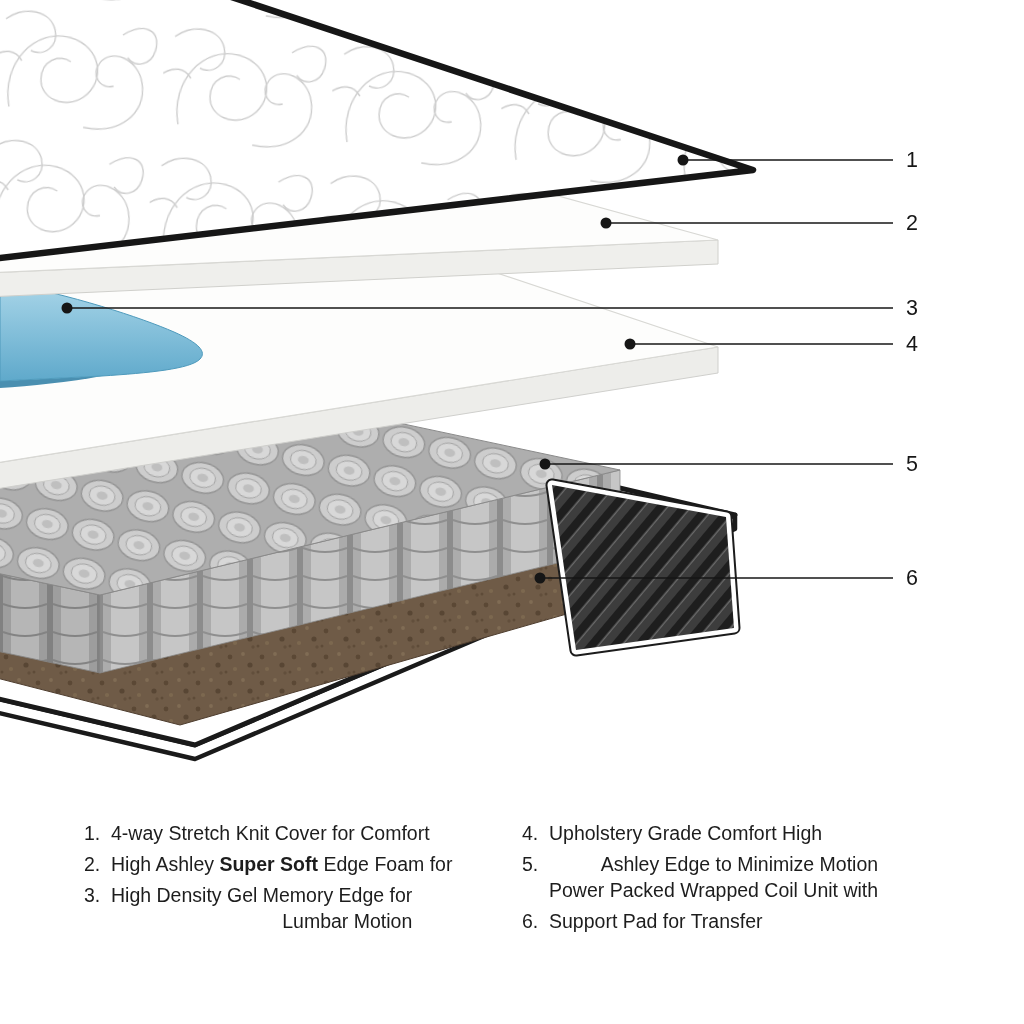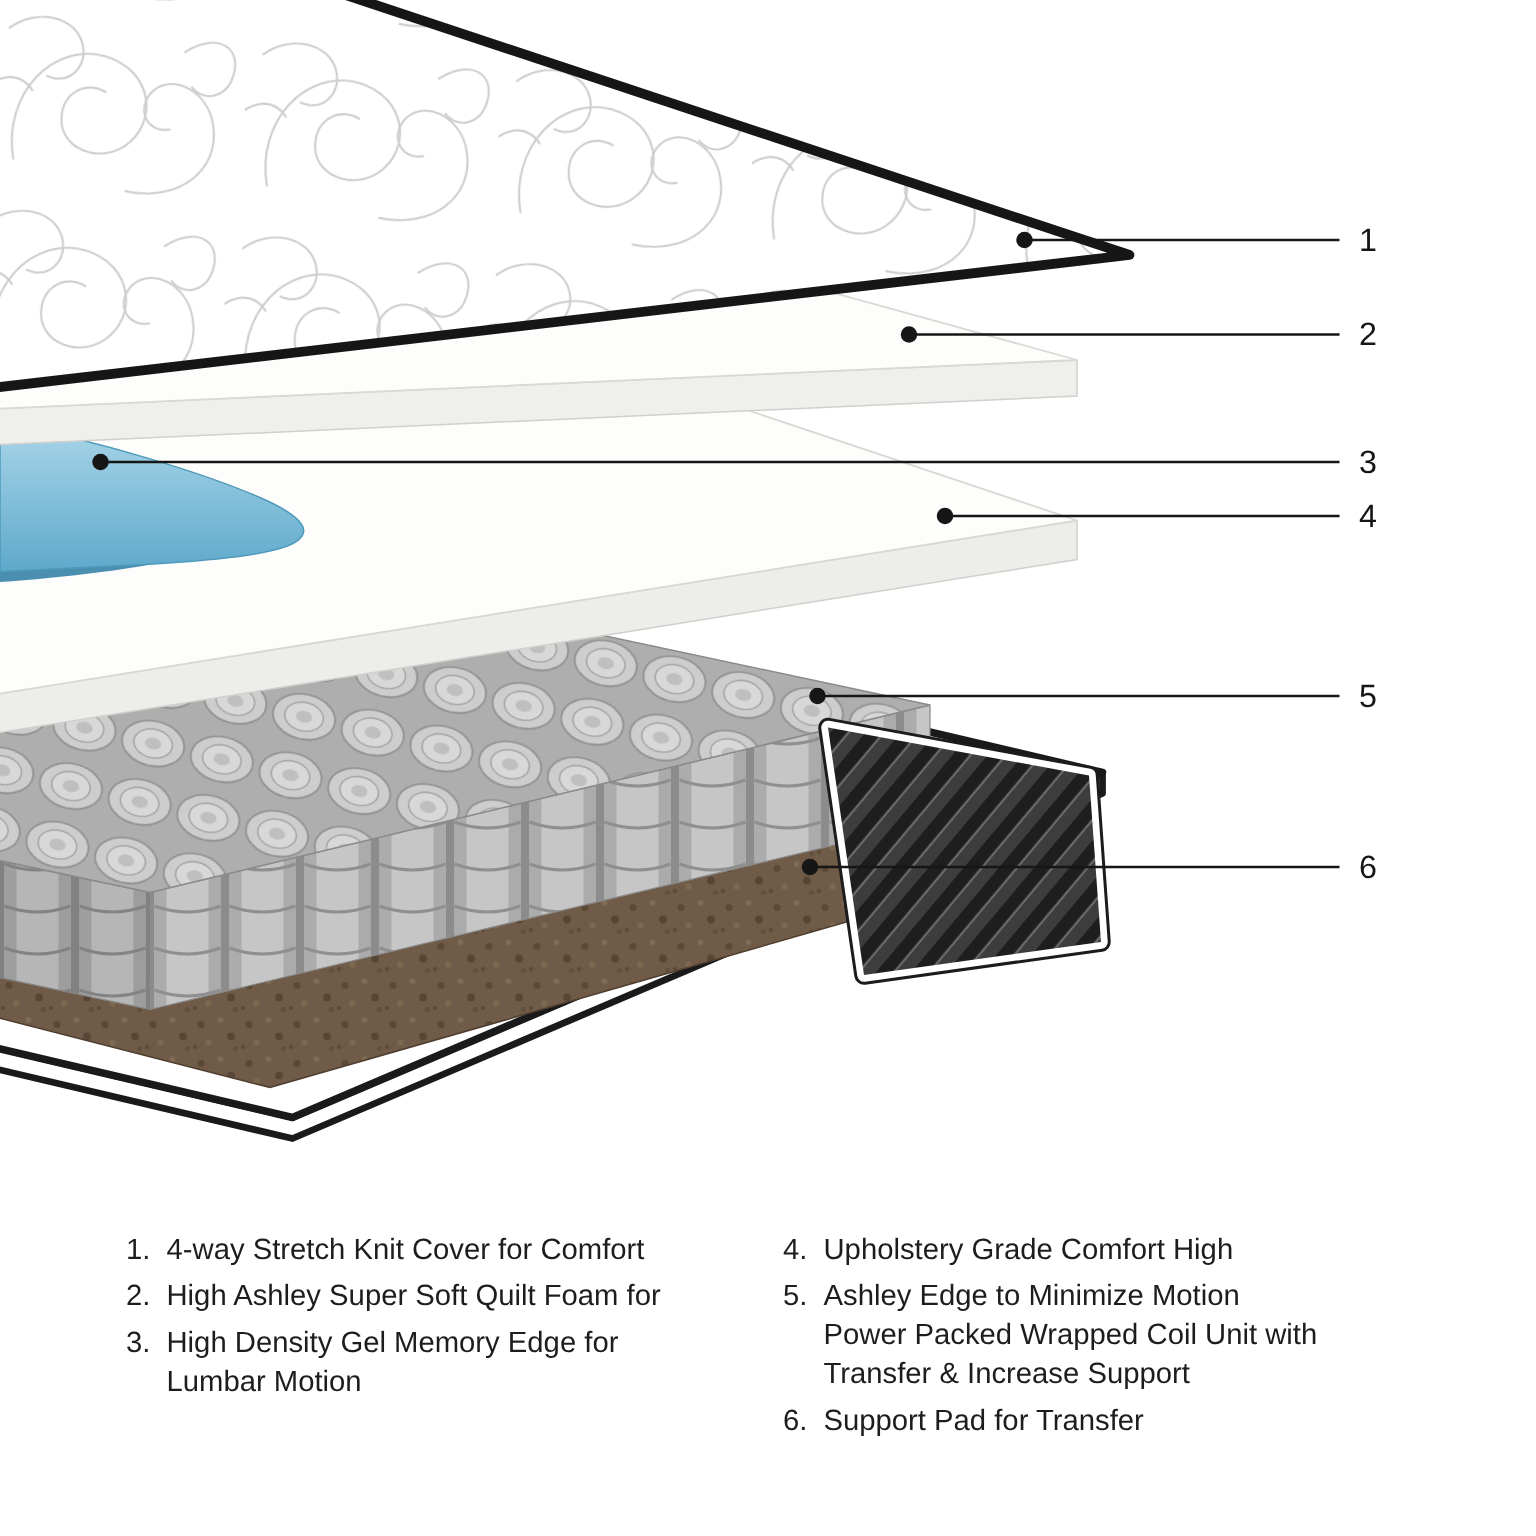--- a/index.html
+++ b/index.html
@@ -6,23 +6,23 @@
   body{width:1024px;height:1024px;font-family:"Liberation Sans",sans-serif;}
   .stage{position:relative;width:1024px;height:1024px;overflow:hidden;background:#ffffff;}
   svg.diagram{position:absolute;left:0;top:0;display:block;}
   .legend{
     position:absolute;left:84px;top:820px;width:880px;
     display:grid;grid-template-columns:438px 1fr;
     font-size:19.5px;line-height:26px;color:#1d1d1d;
   }
   .legend-item{display:flex;margin-bottom:5px;}
   .legend-item .num{width:27px;flex:none;}
-  .legend-item .txt{display:block;}
+  .legend-item .txt{display:block;text-align:right;}
   .legend-item .line{display:block;}
-  .legend-item b{font-weight:400;}
+  .legend-item b{font-weight:700;}
   svg text.callout-num{
     font-family:"Liberation Sans",sans-serif;
     font-size:21.5px;font-weight:500;fill:#161616;
   }
 </style>
 </head>
 <body>
 
 <div class="stage">
 
@@ -154,21 +154,21 @@
     <div class="legend-col">
       <div class="legend-item">
         <span class="num">1.</span>
         <span class="txt">
           <span class="line">4-way Stretch Knit Cover for Comfort</span>
         </span>
       </div>
       <div class="legend-item">
         <span class="num">2.</span>
         <span class="txt">
-          <span class="line"><span>High Ashley </span><b>Super Soft</b><span> Quilt Foam for</span></span>
+          <span class="line"><span>High Ashley </span><b>Super Soft</b><span> Edge Foam for</span></span>
         </span>
       </div>
       <div class="legend-item">
         <span class="num">3.</span>
         <span class="txt">
           <span class="line">High Density Gel Memory Edge for</span>
           <span class="line">Lumbar Motion</span>
         </span>
       </div>
     </div>
@@ -177,21 +177,20 @@
         <span class="num">4.</span>
         <span class="txt">
           <span class="line">Upholstery Grade Comfort High</span>
         </span>
       </div>
       <div class="legend-item">
         <span class="num">5.</span>
         <span class="txt">
           <span class="line">Ashley Edge to Minimize Motion</span>
           <span class="line">Power Packed Wrapped Coil Unit with</span>
-          <span class="line">Transfer &amp; Increase Support</span>
         </span>
       </div>
       <div class="legend-item">
         <span class="num">6.</span>
         <span class="txt">
           <span class="line">Support Pad for Transfer</span>
         </span>
       </div>
     </div>
   </div>

